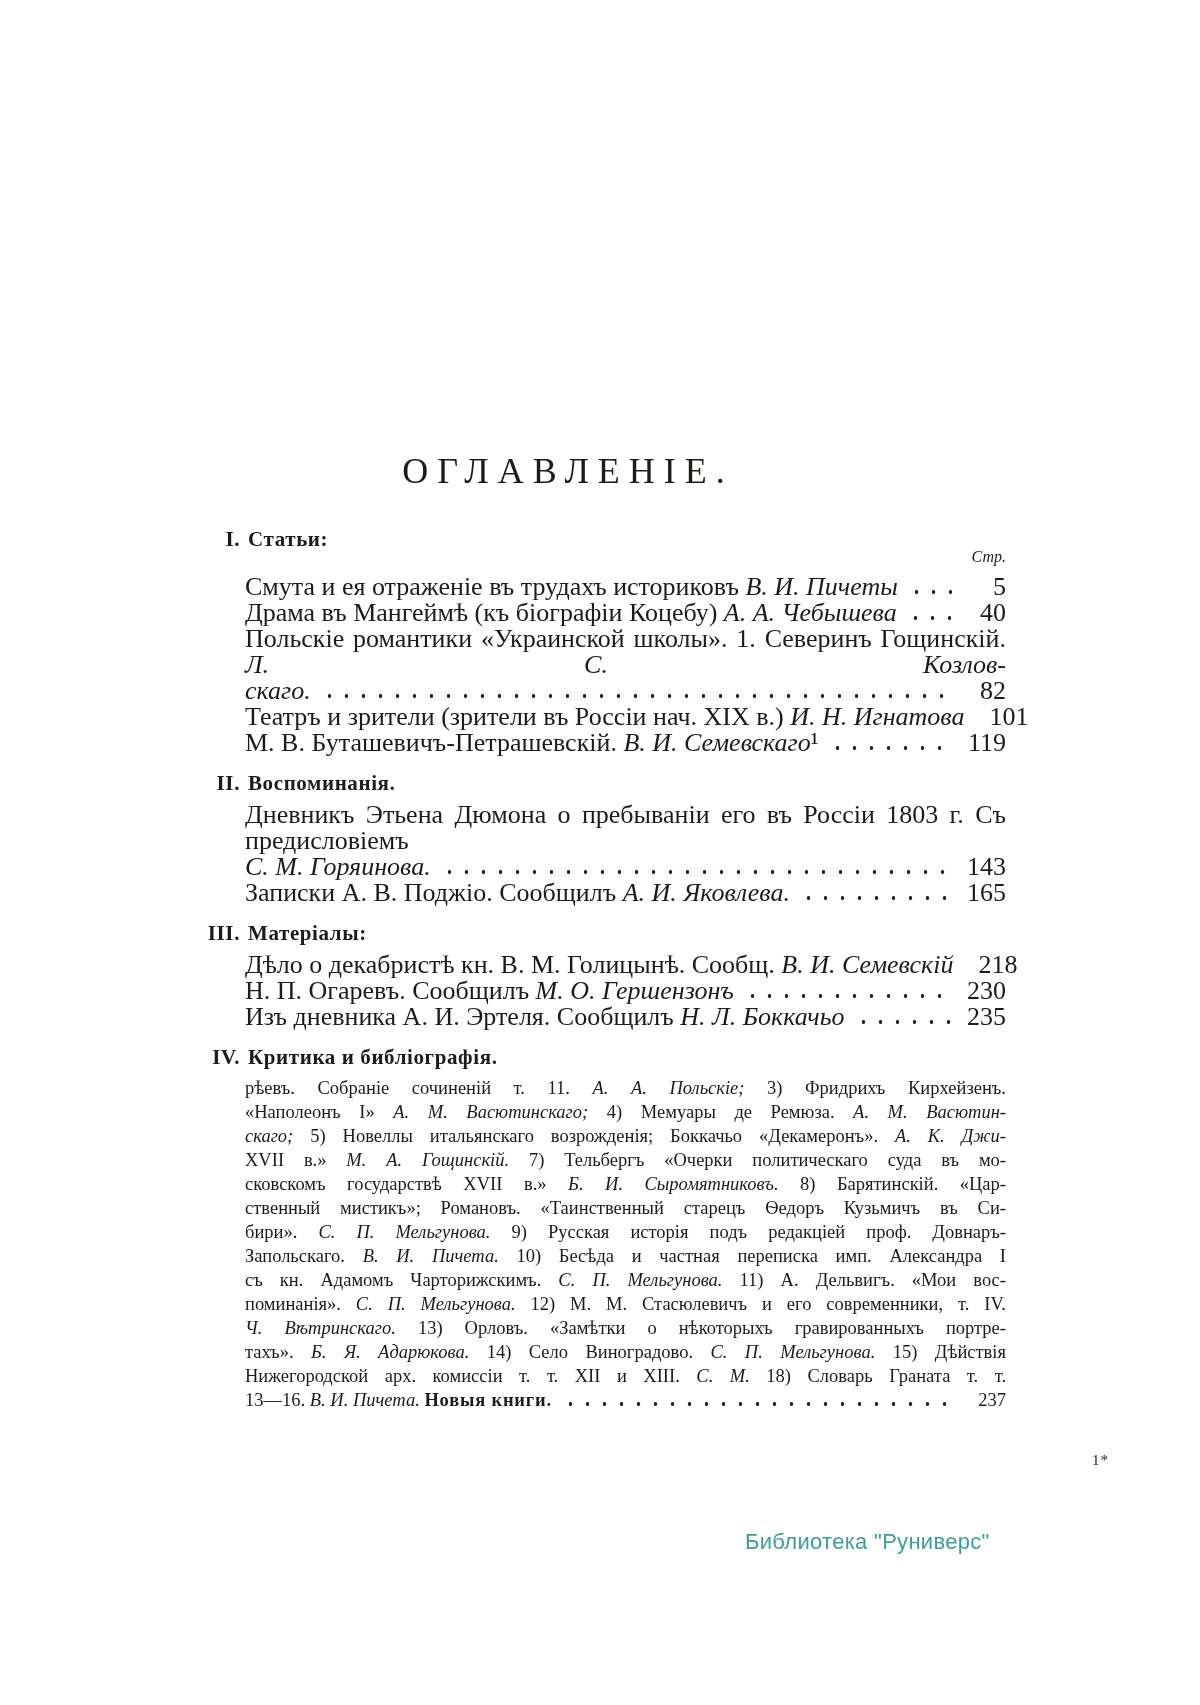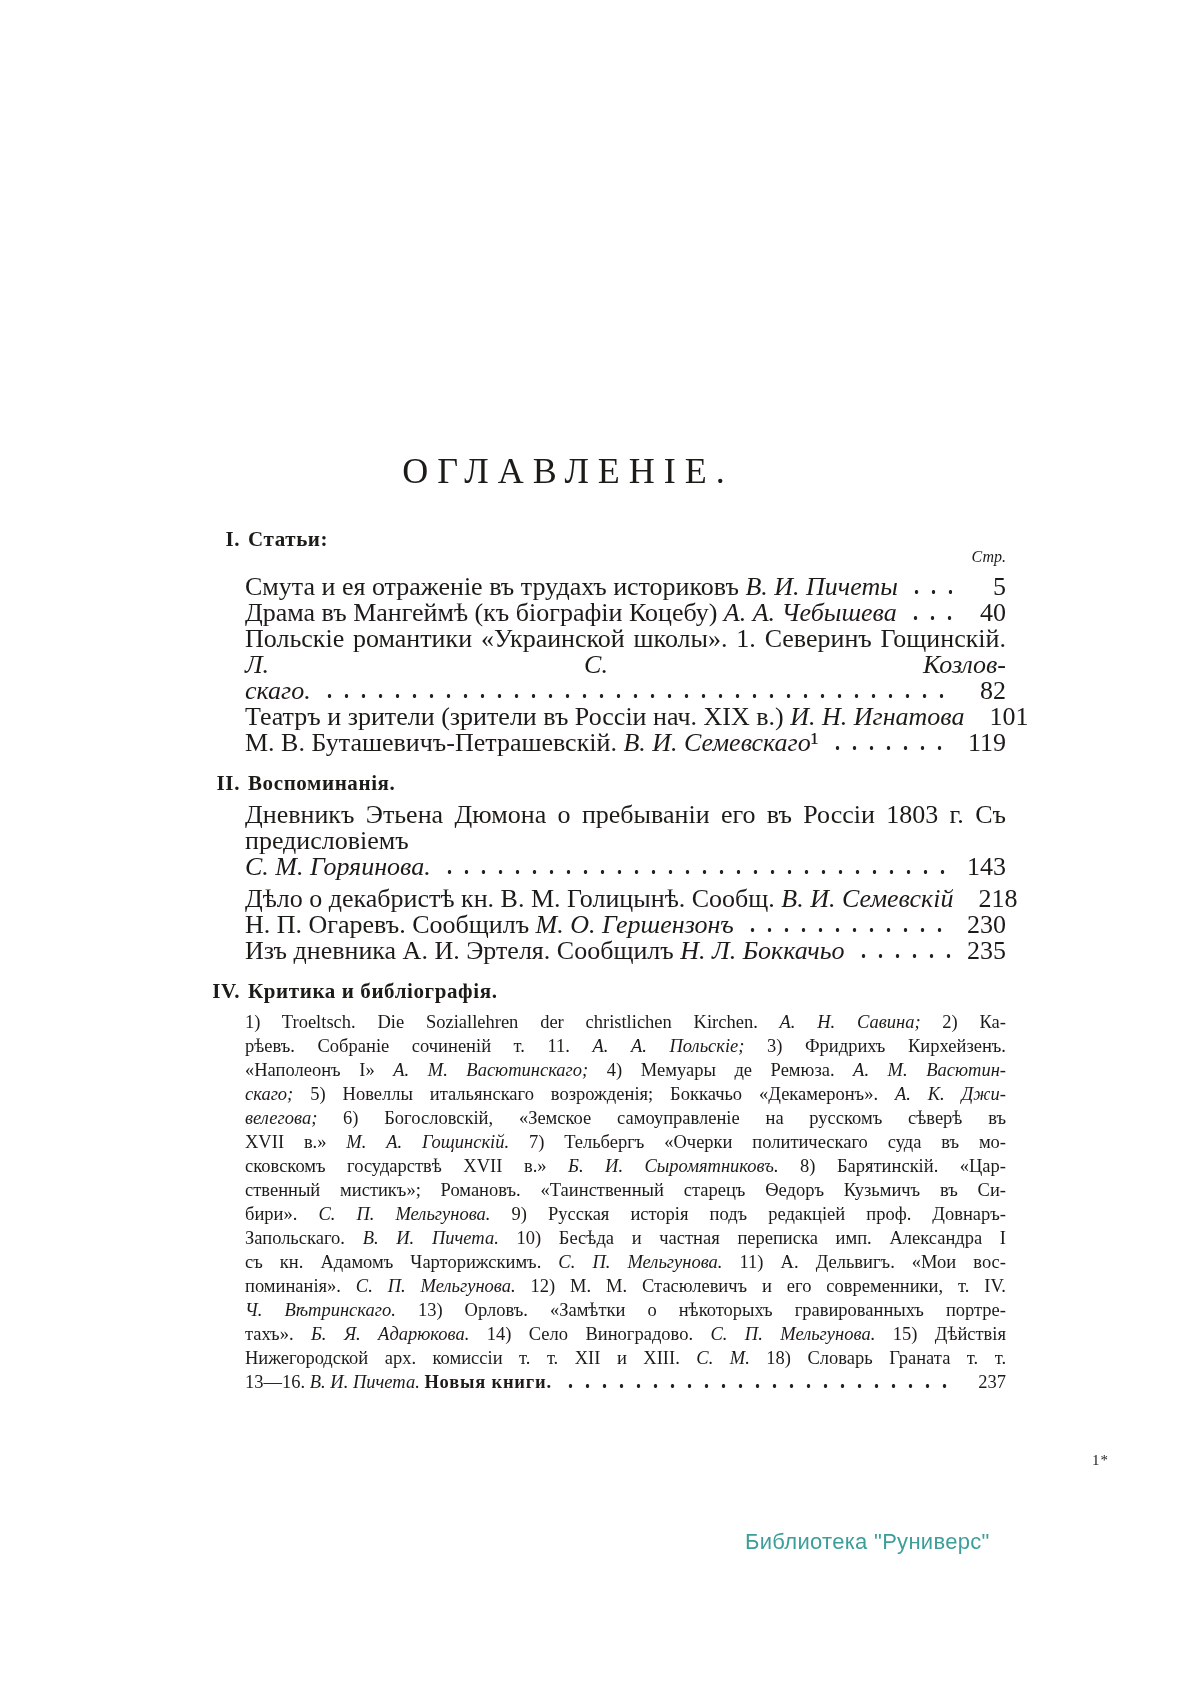--- a/index.html
+++ b/index.html
@@ -129,20 +129,29 @@
           <span class="roman">II.</span>
           <span class="sec-title">Воспоминанія.</span>
         </div>
         <div class="sec-lines">
           <div class="fullline"><span class="run-n">Дневникъ Этьена Дюмона о пребываніи его въ Россіи 1803 г. Съ предисловіемъ</span></div>
           <div class="row">
             <span class="rowtext"><span class="run-i">С. М. Горяинова.</span></span>
             <span class="dots"></span>
             <span class="pg">143</span>
           </div>
+          <div class="row">
+            <span class="rowtext"><span class="run-n">Записки А. В. Поджіо. Сообщилъ </span><span class="run-i">А. И. Яковлева.</span></span>
+            <span class="dots"></span>
+            <span class="pg">165</span>
+          </div>
+        </div>
+        <div class="sec-heading">
+          <span class="roman">III.</span>
+          <span class="sec-title">Матеріалы:</span>
         </div>
         <div class="sec-lines">
           <div class="row">
             <span class="rowtext"><span class="run-n">Дѣло о декабристѣ кн. В. М. Голицынѣ. Сообщ. </span><span class="run-i">В. И. Семевскій</span></span>
             <span class="dots"></span>
             <span class="pg">218</span>
           </div>
           <div class="row">
             <span class="rowtext"><span class="run-n">Н. П. Огаревъ. Сообщилъ </span><span class="run-i">М. О. Гершензонъ</span></span>
             <span class="dots"></span>
@@ -152,25 +161,23 @@
             <span class="rowtext"><span class="run-n">Изъ дневника А. И. Эртеля. Сообщилъ </span><span class="run-i">Н. Л. Боккачьо</span></span>
             <span class="dots"></span>
             <span class="pg">235</span>
           </div>
         </div>
         <div class="sec-heading">
           <span class="roman">IV.</span>
           <span class="sec-title">Критика и библіографія.</span>
         </div>
         <div class="sec-lines tight">
-          <div class="fullline"><span class="run-n">1) Troeltsch. Die Soziallehren der christlichen Kirchen. </span><span class="run-i">А. Н. Савина;</span><span class="run-n"> 2) Ка-</span></div>
           <div class="fullline"><span class="run-n">рѣевъ. Собраніе сочиненій т. 11. </span><span class="run-i">А. А. Польскіе;</span><span class="run-n"> 3) Фридрихъ Кирхейзенъ.</span></div>
           <div class="fullline"><span class="run-n">«Наполеонъ I» </span><span class="run-i">А. М. Васютинскаго;</span><span class="run-n"> 4) Мемуары де Ремюза. </span><span class="run-i">А. М. Васютин-</span></div>
           <div class="fullline"><span class="run-i">скаго;</span><span class="run-n"> 5) Новеллы итальянскаго возрожденія; Боккачьо «Декамеронъ». </span><span class="run-i">А. К. Джи-</span></div>
-          <div class="fullline"><span class="run-i">велегова;</span><span class="run-n"> 6) Богословскій, «Земское самоуправленіе на русскомъ сѣверѣ въ</span></div>
           <div class="fullline"><span class="run-n">XVII в.» </span><span class="run-i">М. А. Гощинскій.</span><span class="run-n"> 7) Тельбергъ «Очерки политическаго суда въ мо-</span></div>
           <div class="fullline"><span class="run-n">сковскомъ государствѣ XVII в.» </span><span class="run-i">Б. И. Сыромятниковъ.</span><span class="run-n"> 8) Барятинскій. «Цар-</span></div>
           <div class="fullline"><span class="run-n">ственный мистикъ»; Романовъ. «Таинственный старецъ Ѳедоръ Кузьмичъ въ Си-</span></div>
           <div class="fullline"><span class="run-n">бири». </span><span class="run-i">С. П. Мельгунова.</span><span class="run-n"> 9) Русская исторія подъ редакціей проф. Довнаръ-</span></div>
           <div class="fullline"><span class="run-n">Запольскаго. </span><span class="run-i">В. И. Пичета.</span><span class="run-n"> 10) Бесѣда и частная переписка имп. Александра I</span></div>
           <div class="fullline"><span class="run-n">съ кн. Адамомъ Чарторижскимъ. </span><span class="run-i">С. П. Мельгунова.</span><span class="run-n"> 11) А. Дельвигъ. «Мои вос-</span></div>
           <div class="fullline"><span class="run-n">поминанія». </span><span class="run-i">С. П. Мельгунова.</span><span class="run-n"> 12) М. М. Стасюлевичъ и его современники, т. IV.</span></div>
           <div class="fullline"><span class="run-i">Ч. Вѣтринскаго.</span><span class="run-n"> 13) Орловъ. «Замѣтки о нѣкоторыхъ гравированныхъ портре-</span></div>
           <div class="fullline"><span class="run-n">тахъ». </span><span class="run-i">Б. Я. Адарюкова.</span><span class="run-n"> 14) Село Виноградово. </span><span class="run-i">С. П. Мельгунова.</span><span class="run-n"> 15) Дѣйствія</span></div>
           <div class="fullline"><span class="run-n">Нижегородской арх. комиссіи т. т. XII и XIII. </span><span class="run-i">С. М.</span><span class="run-n"> 18) Словарь Граната т. т.</span></div>

